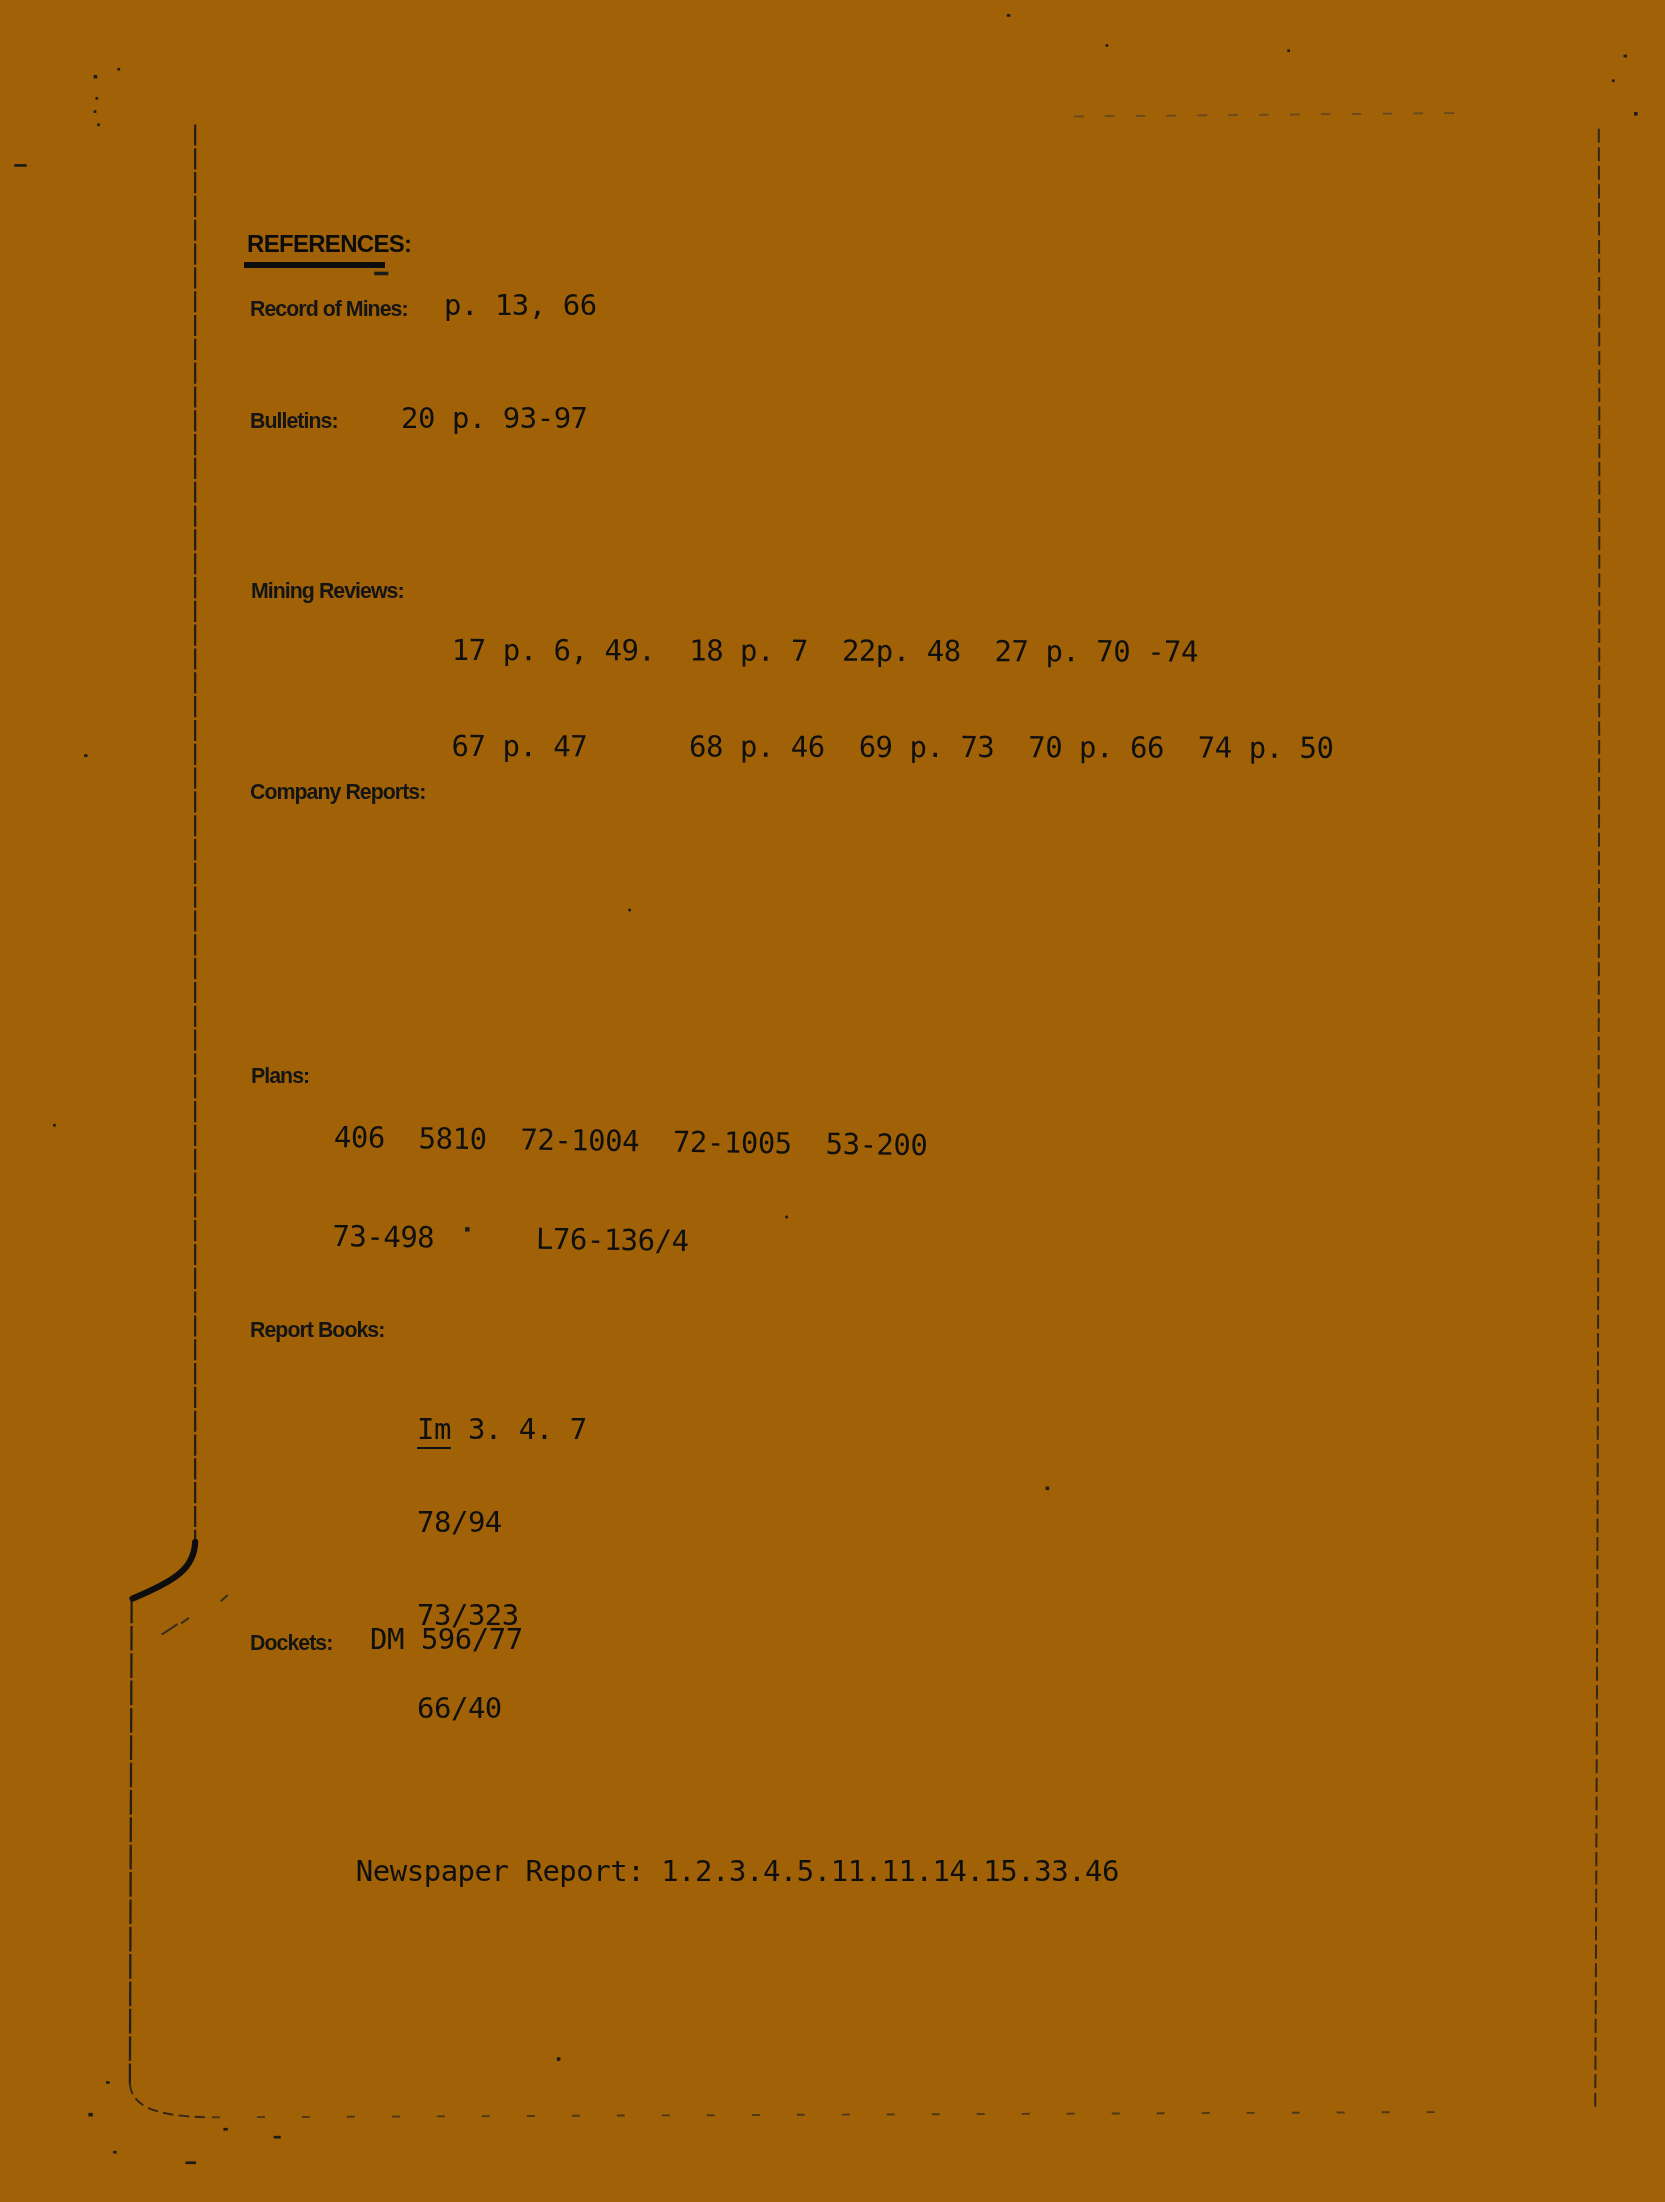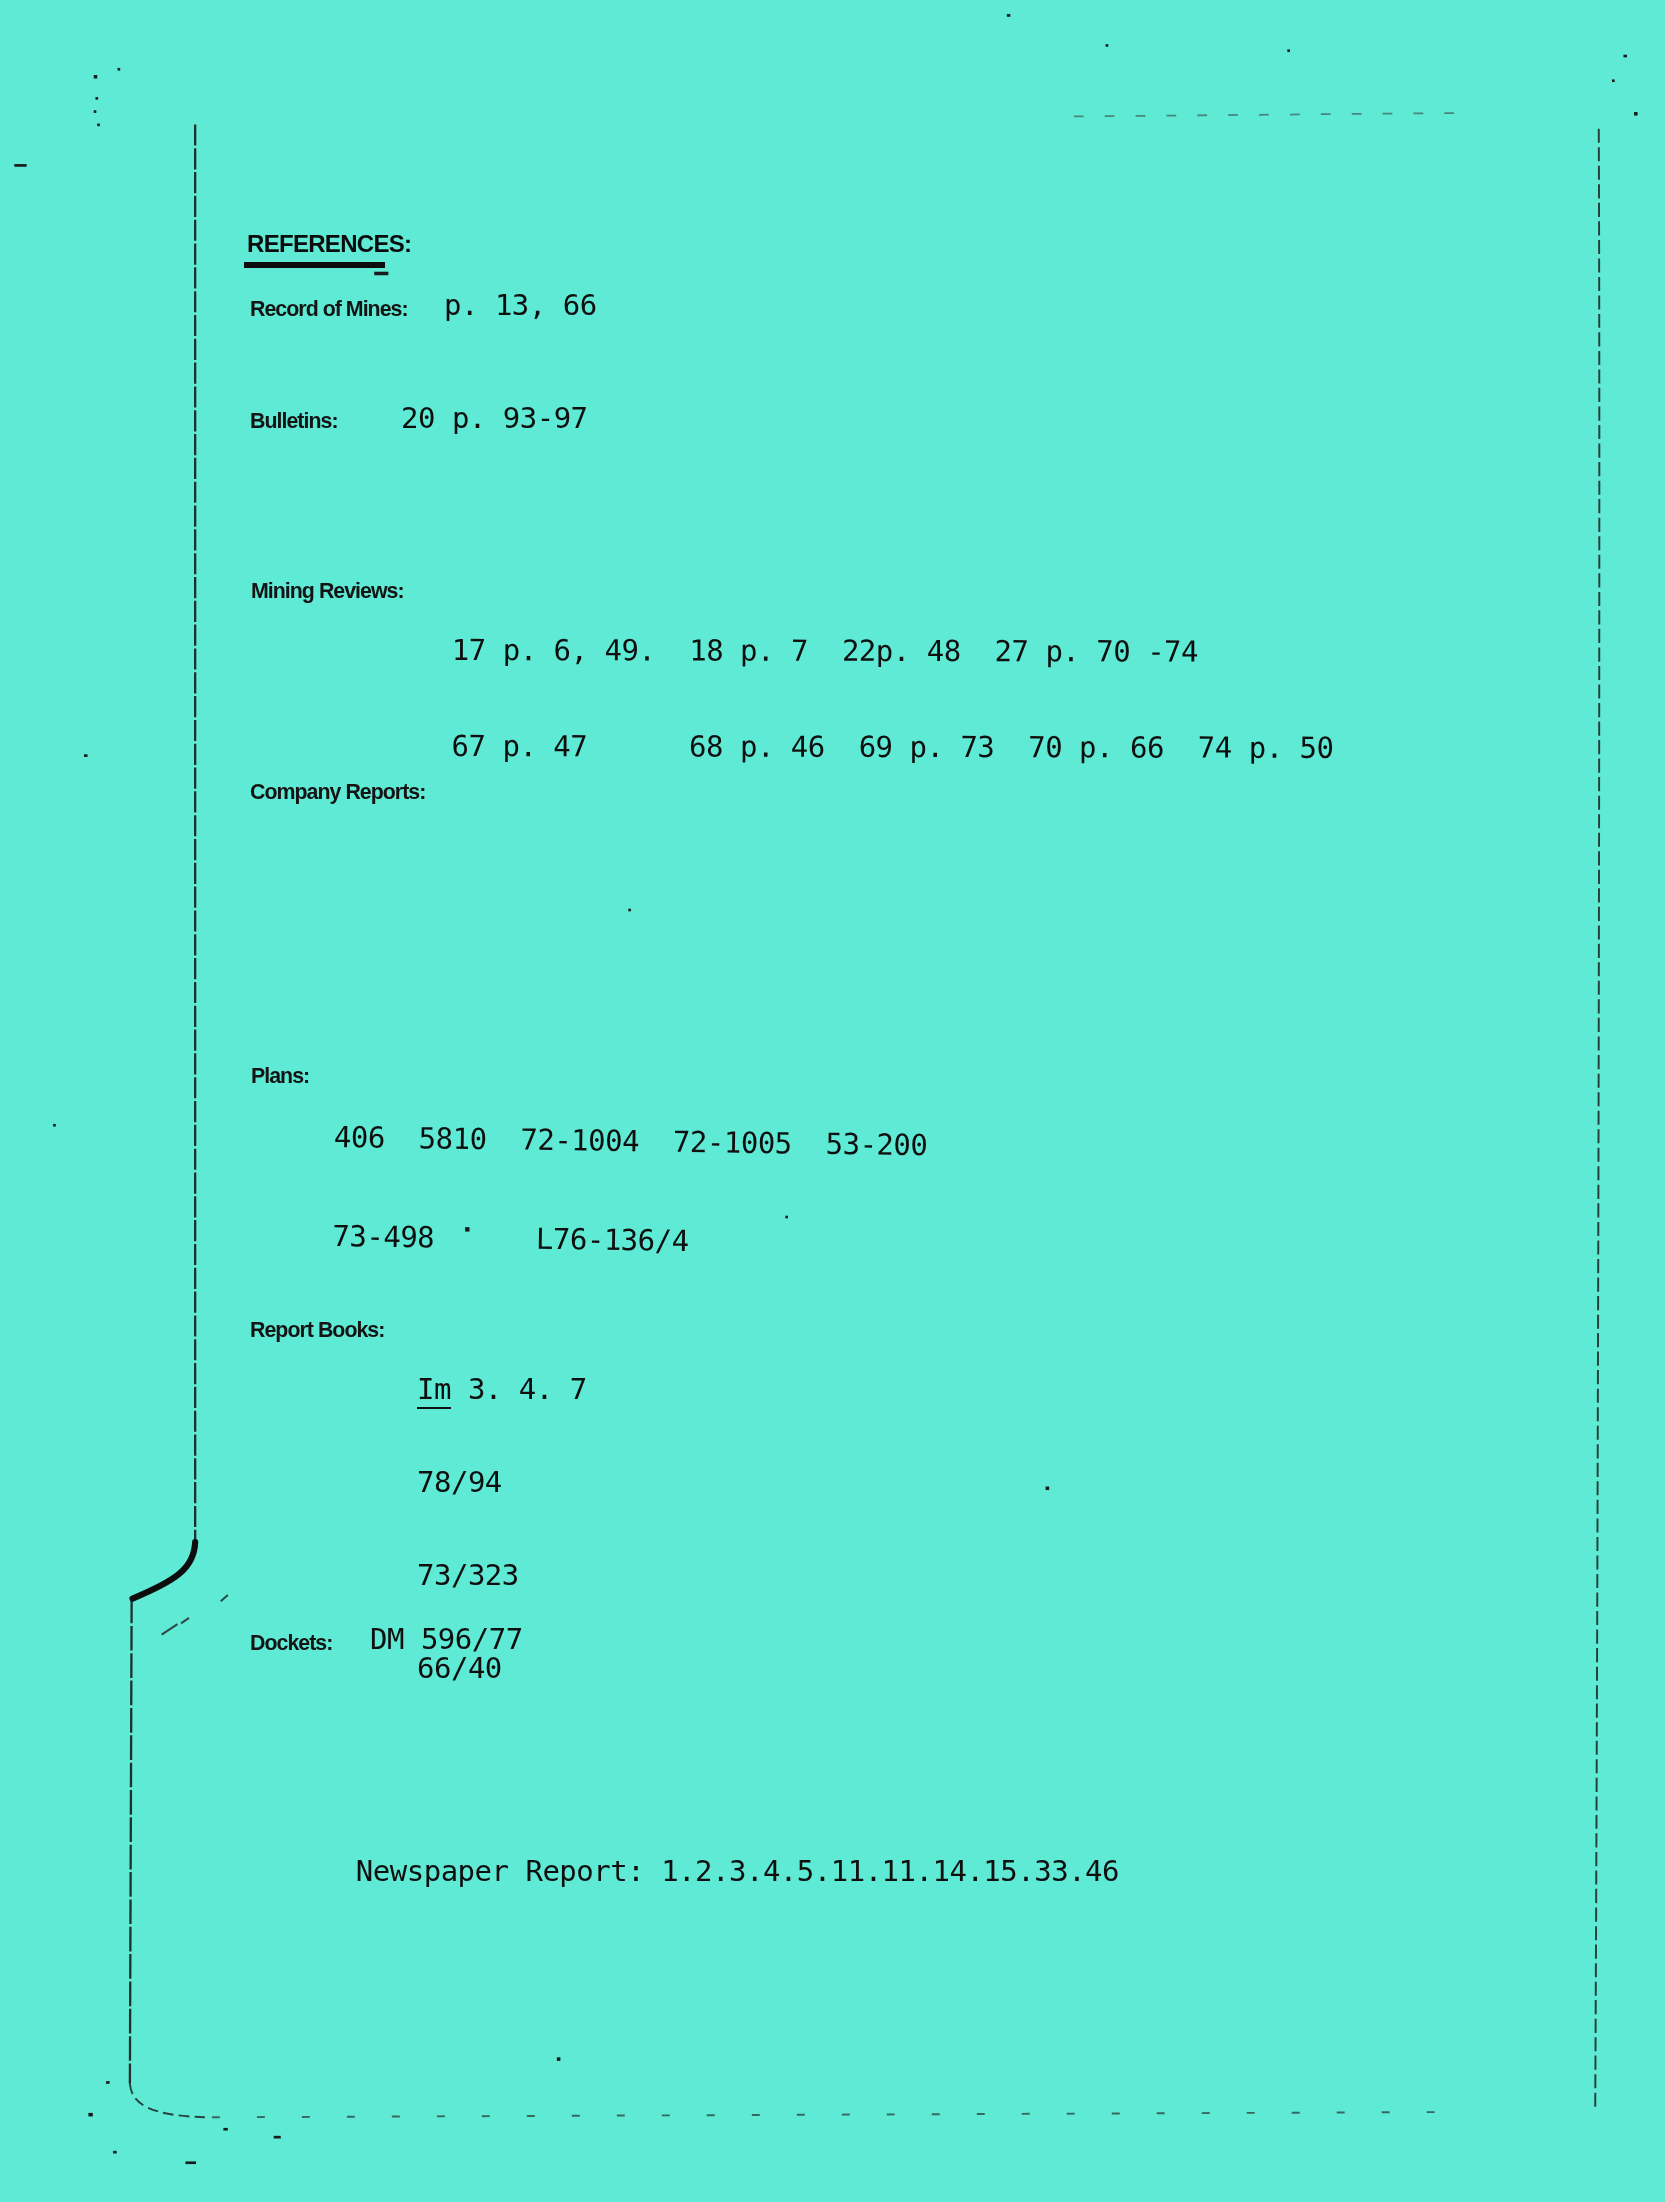--- a/index.html
+++ b/index.html
@@ -1,19 +1,19 @@
 <!DOCTYPE html>
 <html style="font-size:14px"><head>
 <meta charset="utf-8">
 <style>
   html,body{margin:0;padding:0;background:#e8e8e8;}
   .page{
     position:relative;
     width:1666px;height:2202px;
-    background:#5eead4;
+    background:#a16207;
     overflow:hidden;
     font-family:"Liberation Sans",sans-serif;
     color:#111;
   }
   .abs{position:absolute;}
   
   .label{
     font-family:"Liberation Sans",sans-serif;
     font-size:22px;
     font-weight:bold;
@@ -119,21 +119,21 @@
 
   <div class="abs label" style="left:250px;top:779px">Company Reports:</div>
 
   <div class="abs label" style="left:251px;top:1063px">Plans:</div>
   <div class="abs type plans-skew" style="left:335px;top:1055px;line-height:33px">
     <div>406  5810  72-1004  72-1005  53-200</div>
     <div>73-498      L76-136/4</div>
   </div>
 
   <div class="abs label" style="left:250px;top:1317px">Report Books:</div>
-  <div class="abs type" style="left:417px;top:1312px;line-height:31px">
+  <div class="abs type" style="left:417px;top:1352px;line-height:31px">
     <div><span class="u-im">Im</span><span> 3. 4. 7</span></div>
     <div>78/94</div>
     <div>73/323</div>
     <div>66/40</div>
   </div>
 
   <div class="abs label" style="left:250px;top:1630px">Dockets:</div>
   <div class="abs type" style="left:370px;top:1623px">DM 596/77</div>
 
   <div class="abs type" style="left:288px;top:1823px">

